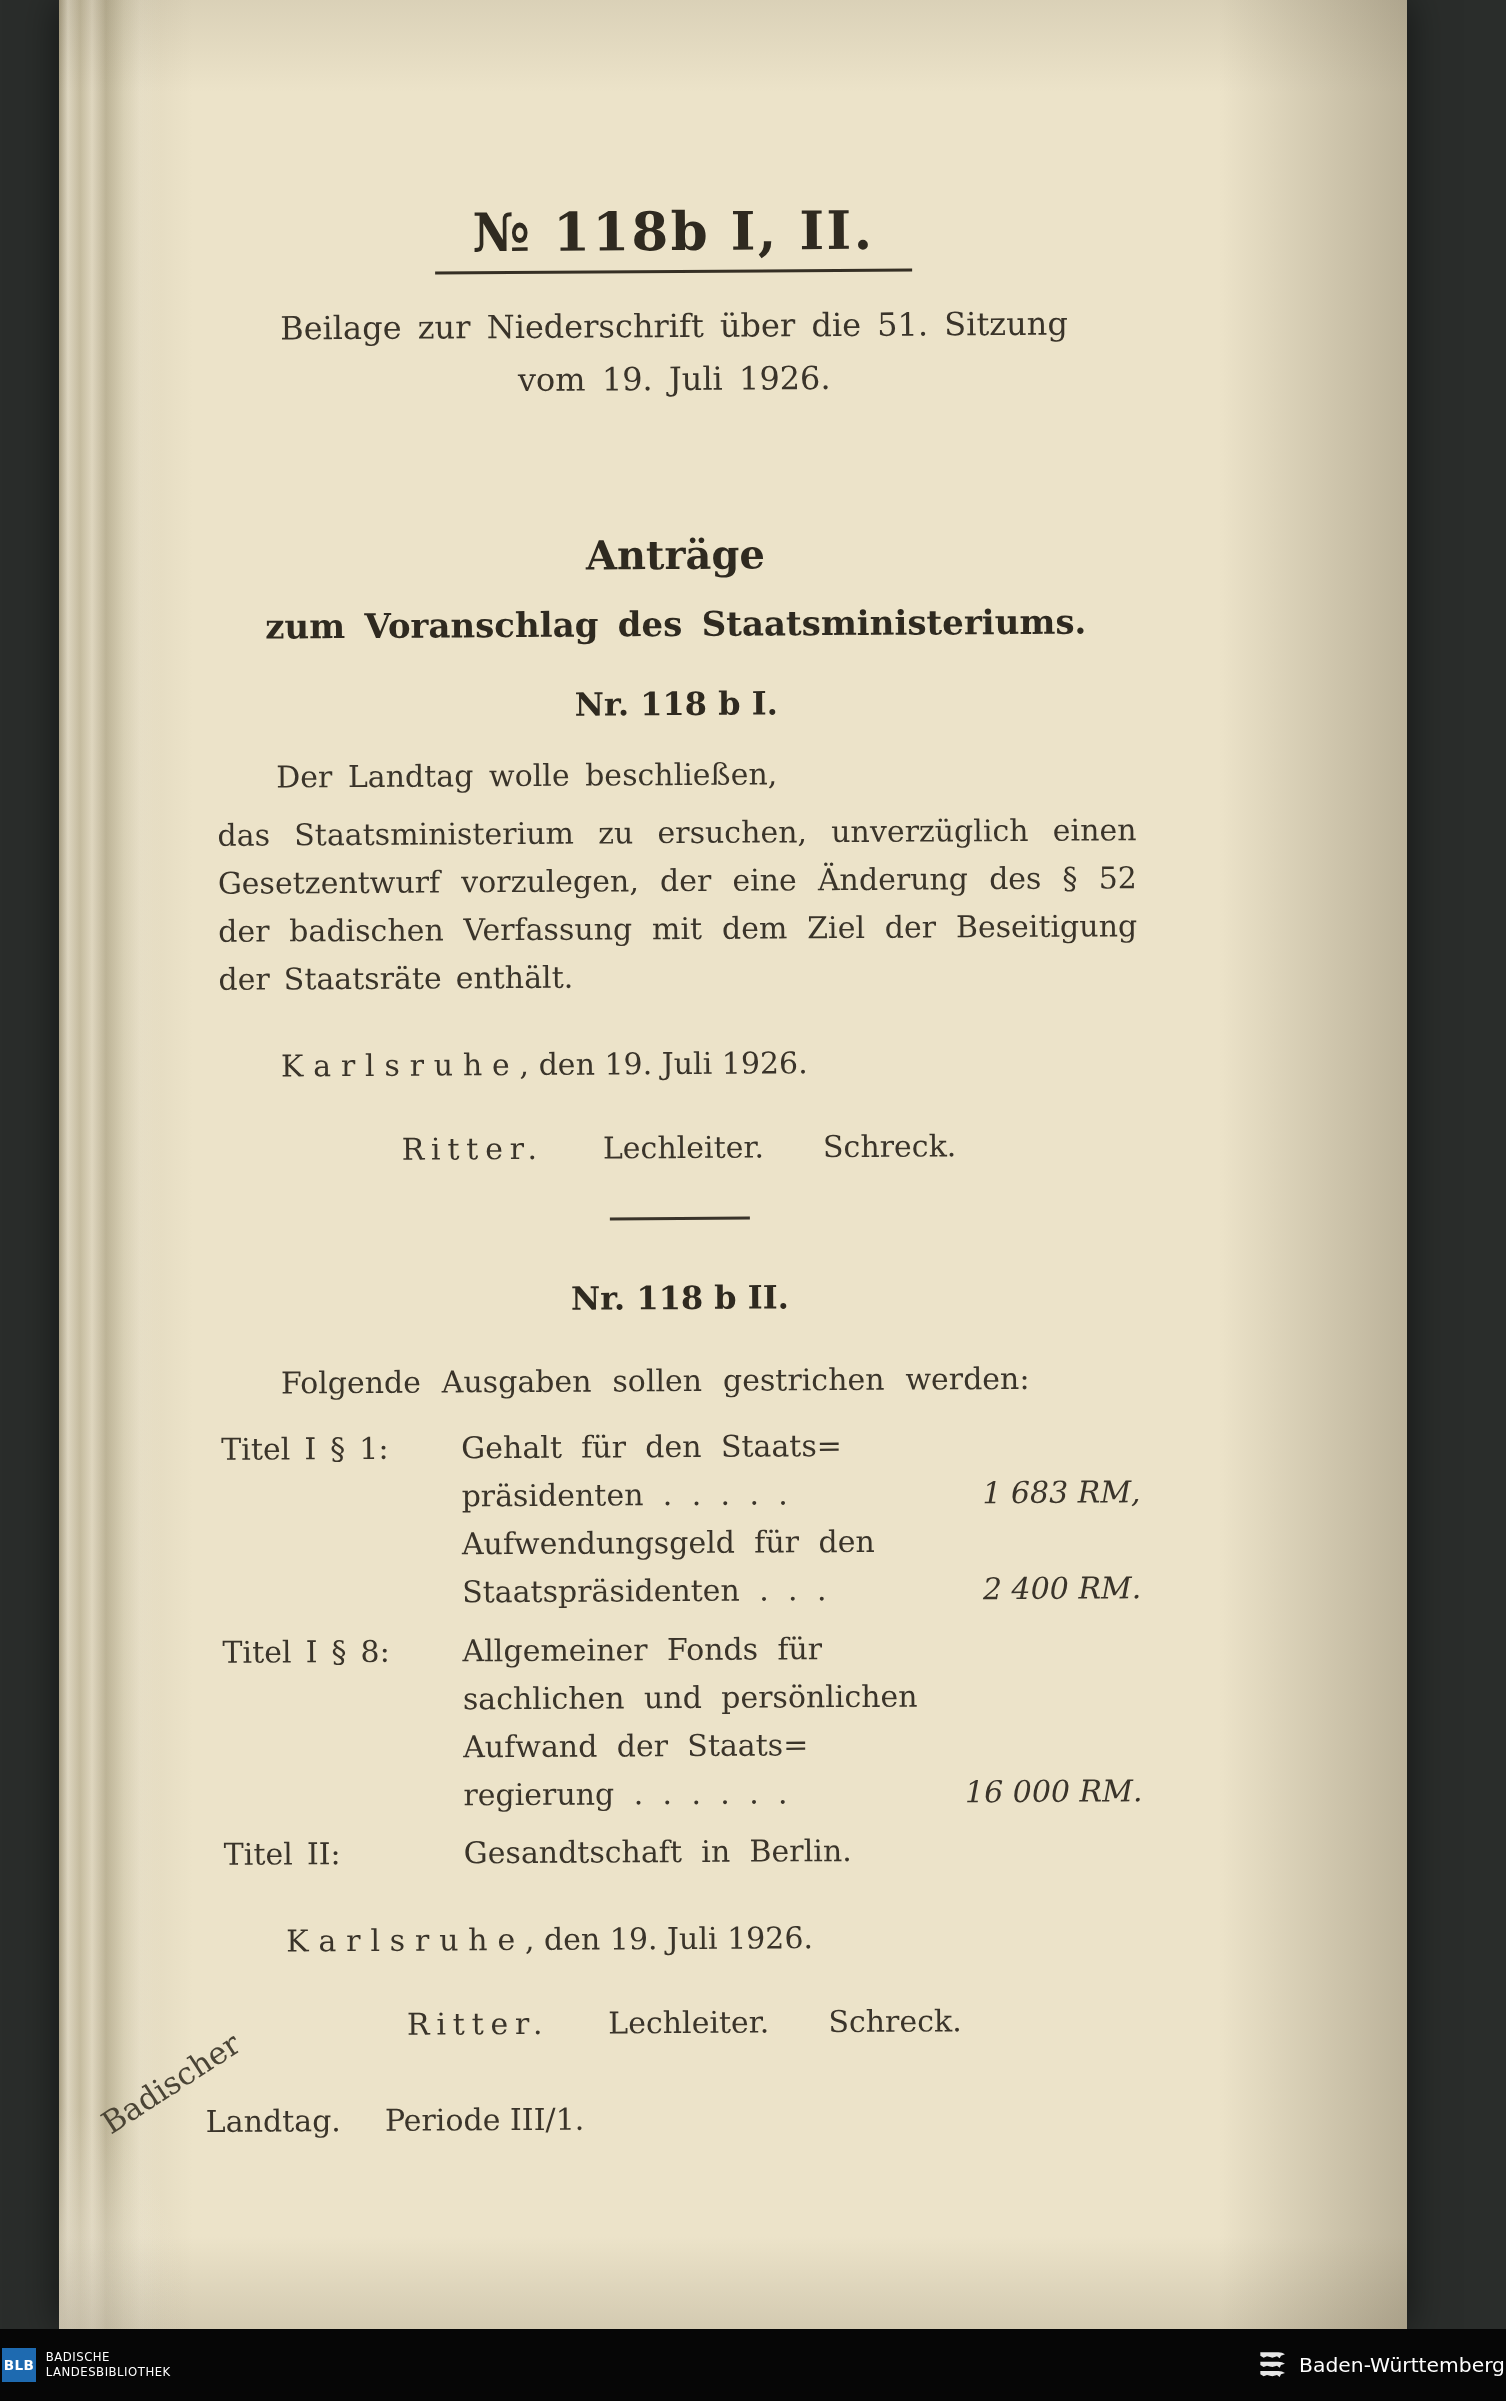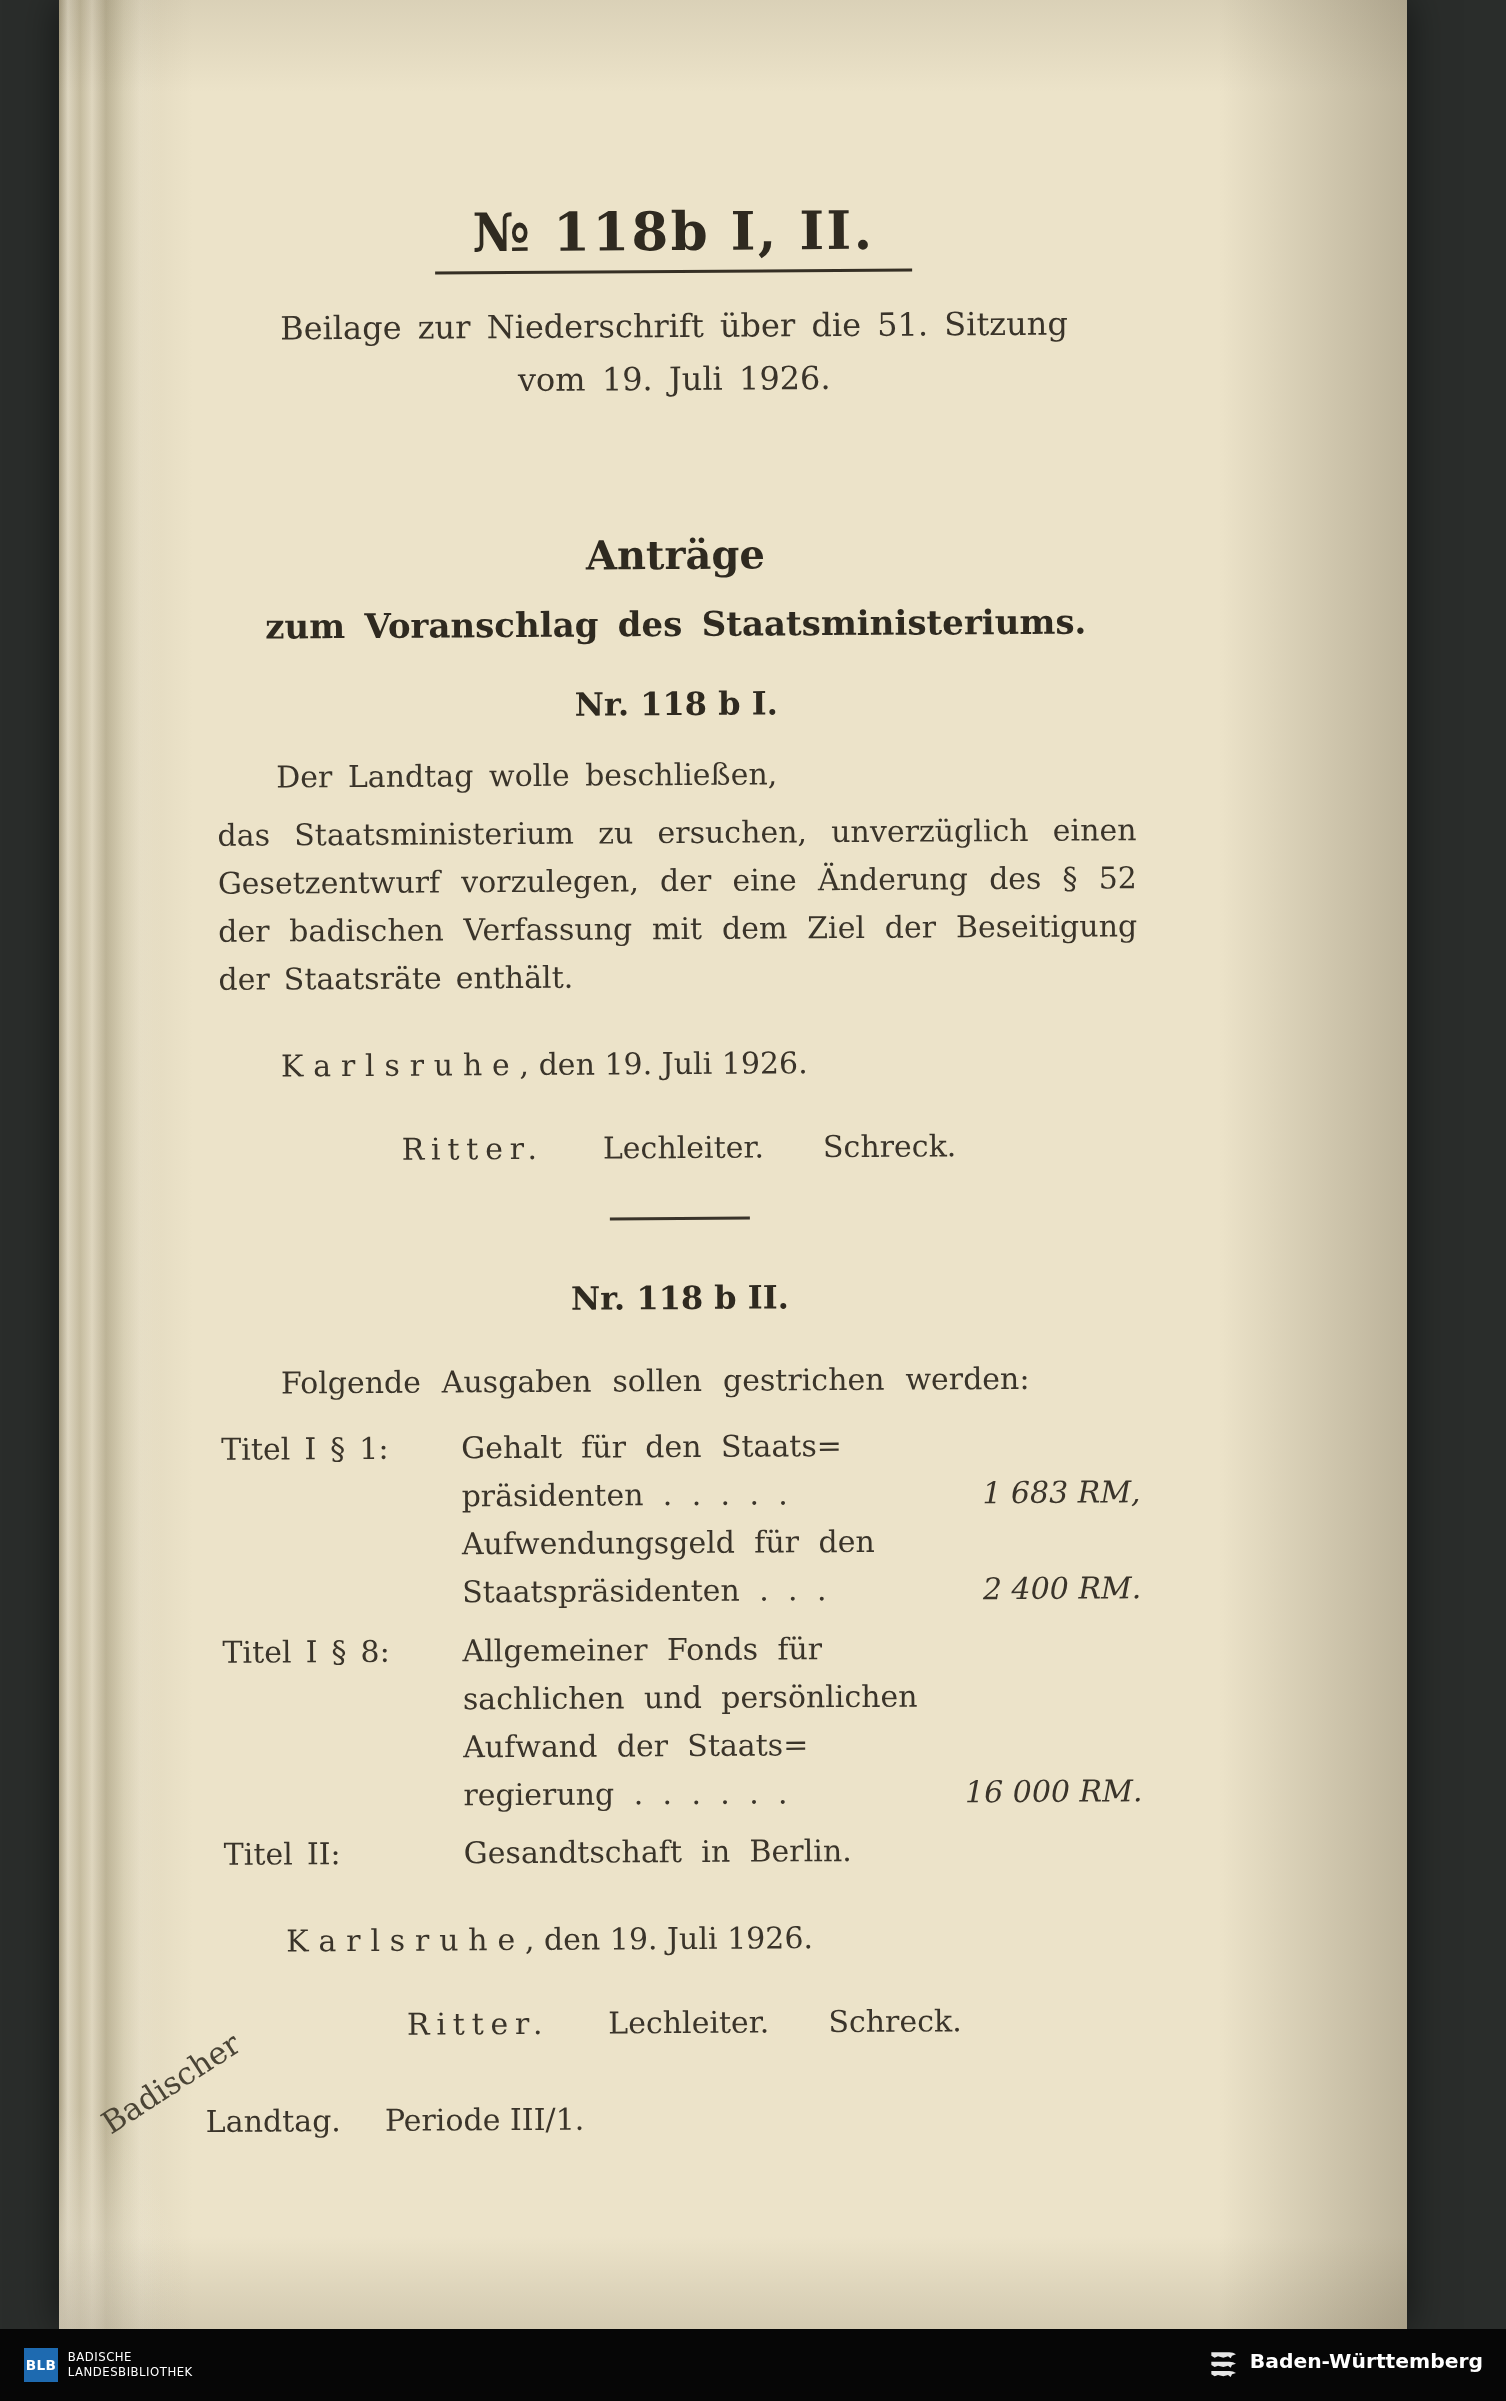--- a/index.html
+++ b/index.html
@@ -62,32 +62,32 @@
   .row .txt { word-spacing:9.8px; }
   .row .amt { font-style:italic; }
   .footer-line { margin-top:48px; margin-left:-19.6px; display:flex; gap:44px; }
   .rot-word {
     position:absolute; left:33px; top:2065px; font-size:31px; color:#4a4436;
     transform:rotate(-33deg);
   }
   
   .bottom-bar {
     position:absolute; left:0; bottom:0; width:100%; height:72px;
-    background:#060606; box-sizing:border-box; padding:0 24px;
+    background:#060606; box-sizing:border-box; padding:0 2px;
     display:flex; align-items:center; justify-content:space-between;
     font-family:"DejaVu Sans","Liberation Sans",sans-serif;
   }
   .blb-group { display:flex; align-items:center; gap:9.8px; }
   .blb-square {
     width:34px; height:34px; background:#1e6ab0; color:#ffffff;
     display:flex; align-items:center; justify-content:center;
     font-weight:bold; font-size:13.6px; letter-spacing:0.4px;
   }
   .blb-name { color:#ffffff; font-size:11.7px; font-weight:normal; line-height:15px; letter-spacing:0.5px; }
-  .bw-group { display:flex; gap:9.8px; color:#ffffff; font-size:20.3px;font-weight:bold; }
+  .bw-group { display:flex; align-items:center; gap:9.8px; color:#ffffff; font-size:20.3px; }
   .bw-emblem { width:32px; height:32px; }
 </style>
 </head>
 <body>
 
 <div class="screen">
 
   <div class="paper">
     <div class="spine"></div>
     <div class="curl"></div>

